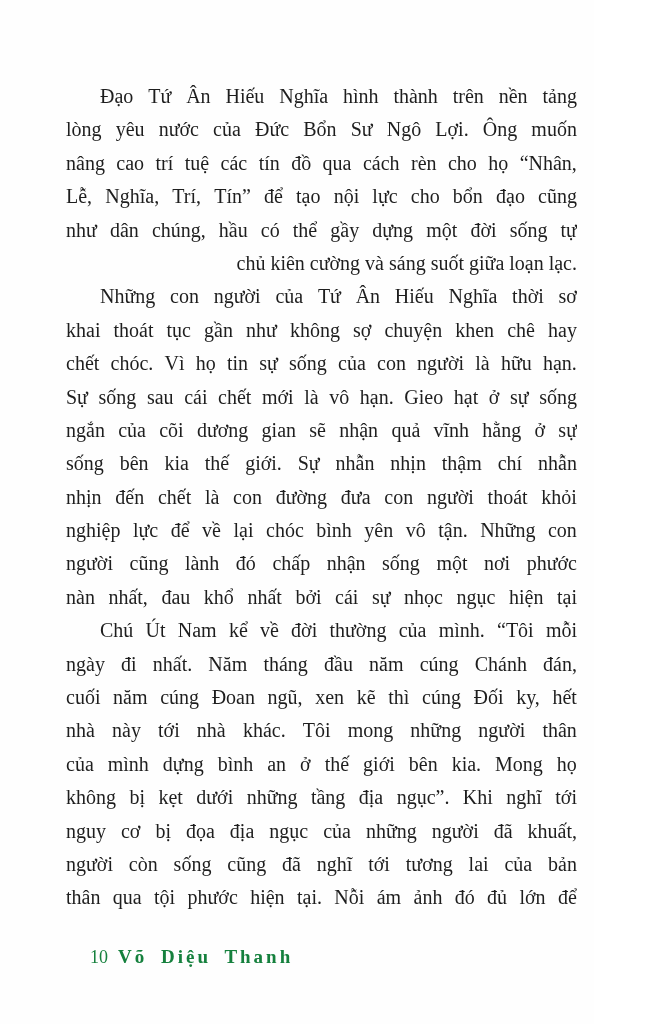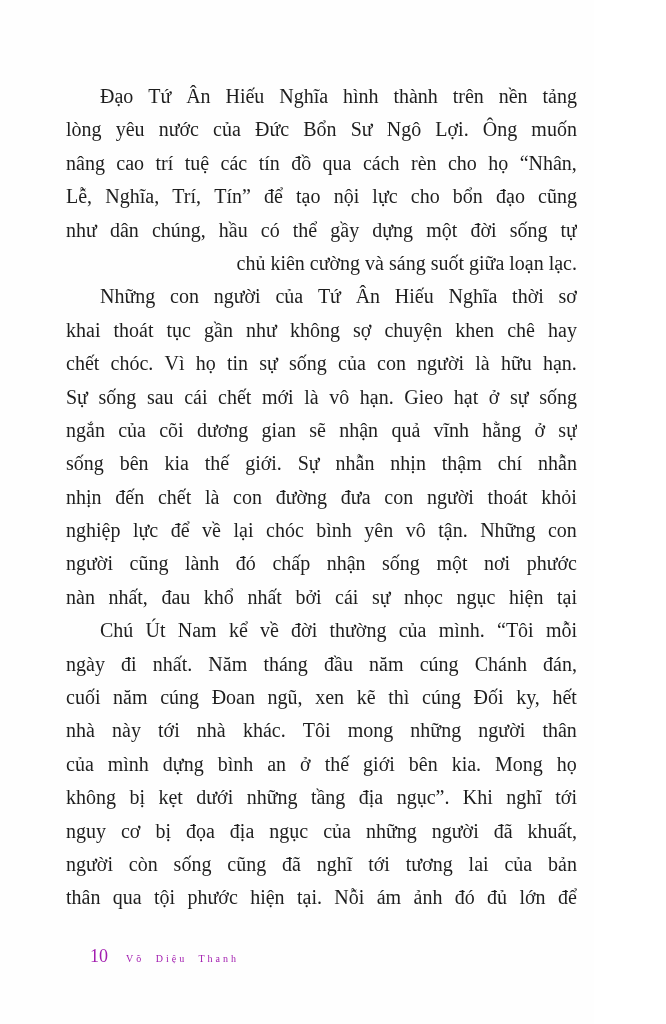--- a/index.html
+++ b/index.html
@@ -37,31 +37,32 @@
     display: block;
     text-align: right;
   }
   .line.indent { padding-left: 34px; }
   .footer {
     position: absolute;
     left: 66px;
     top: 946px;
     display: flex;
     align-items: baseline;
-    color: #a21caf;
+    color: #15803d;
   }
   .page-number {
     font-size: 18px;
     padding-left: 24px;
   }
   .author {
-    margin-left: 18px;
-    font-size: 10px;
+    margin-left: 10px;
+    font-size: 19px;
     letter-spacing: 3px;
     word-spacing: 6px;
+    font-weight: bold;
   }
 </style>
 </head>
 <body>
 
 <div class="page">
 
   <div class="body-text">
       <div class="paragraph">
         <div class="line indent">

